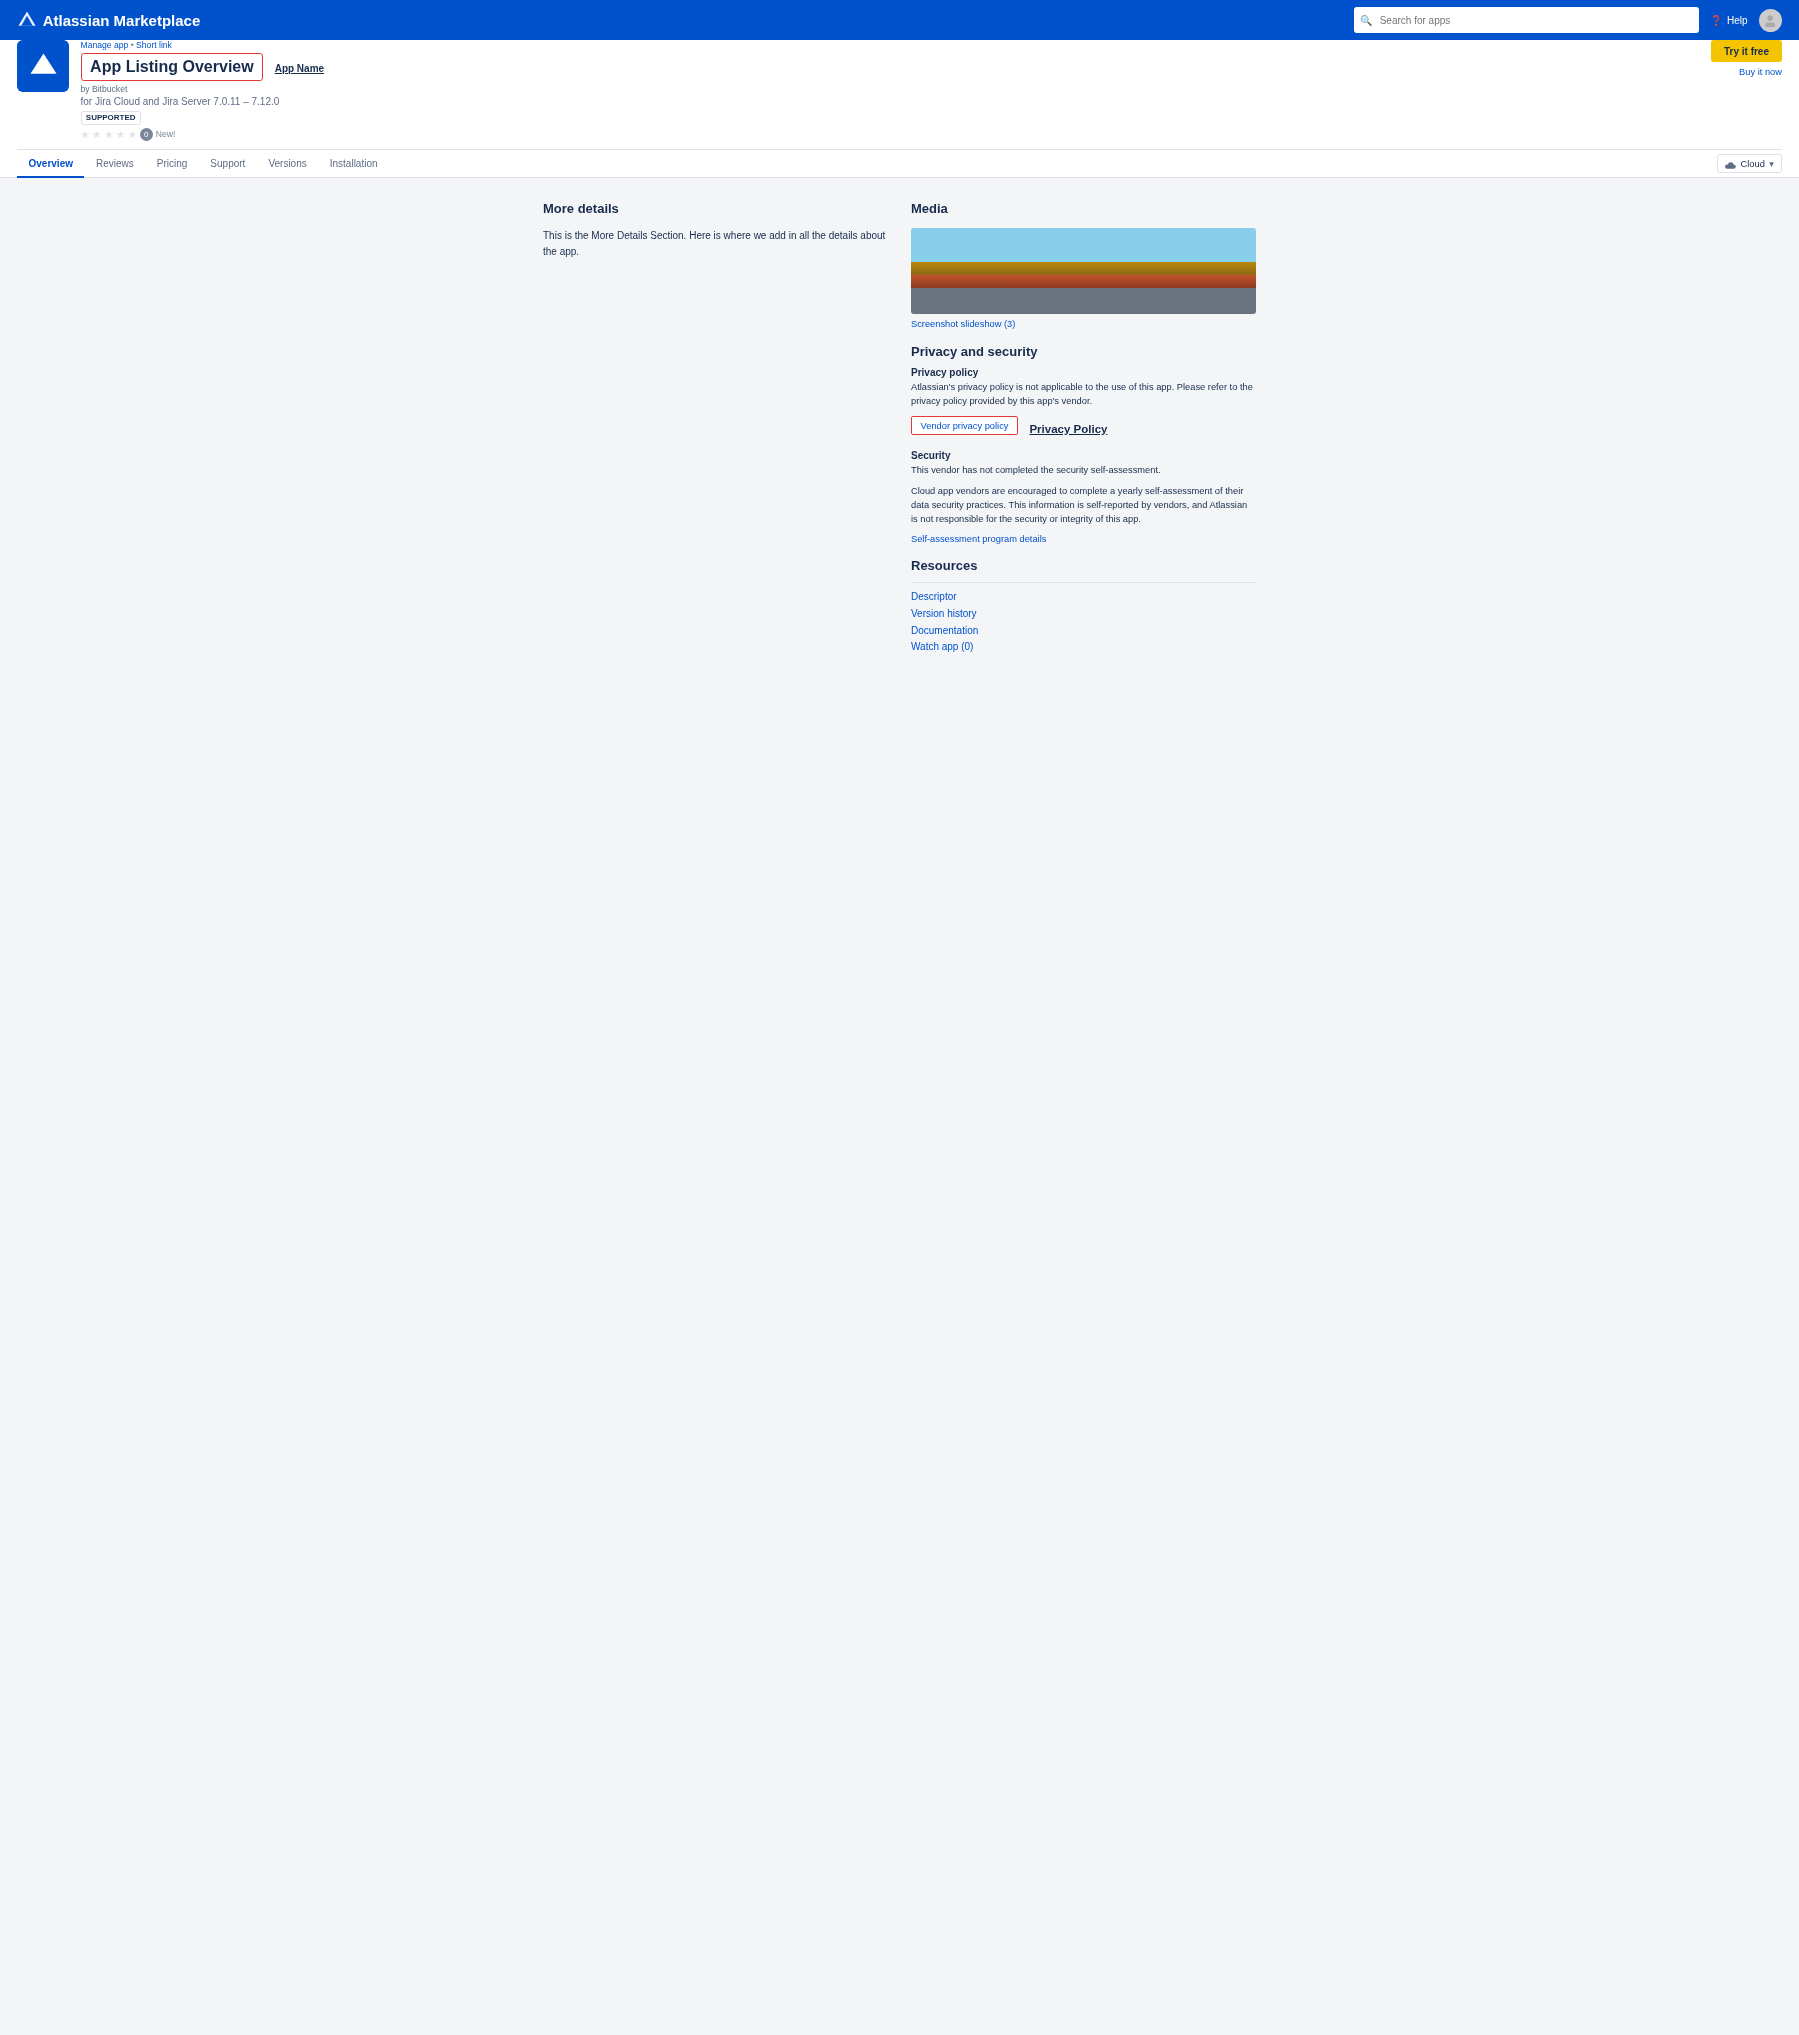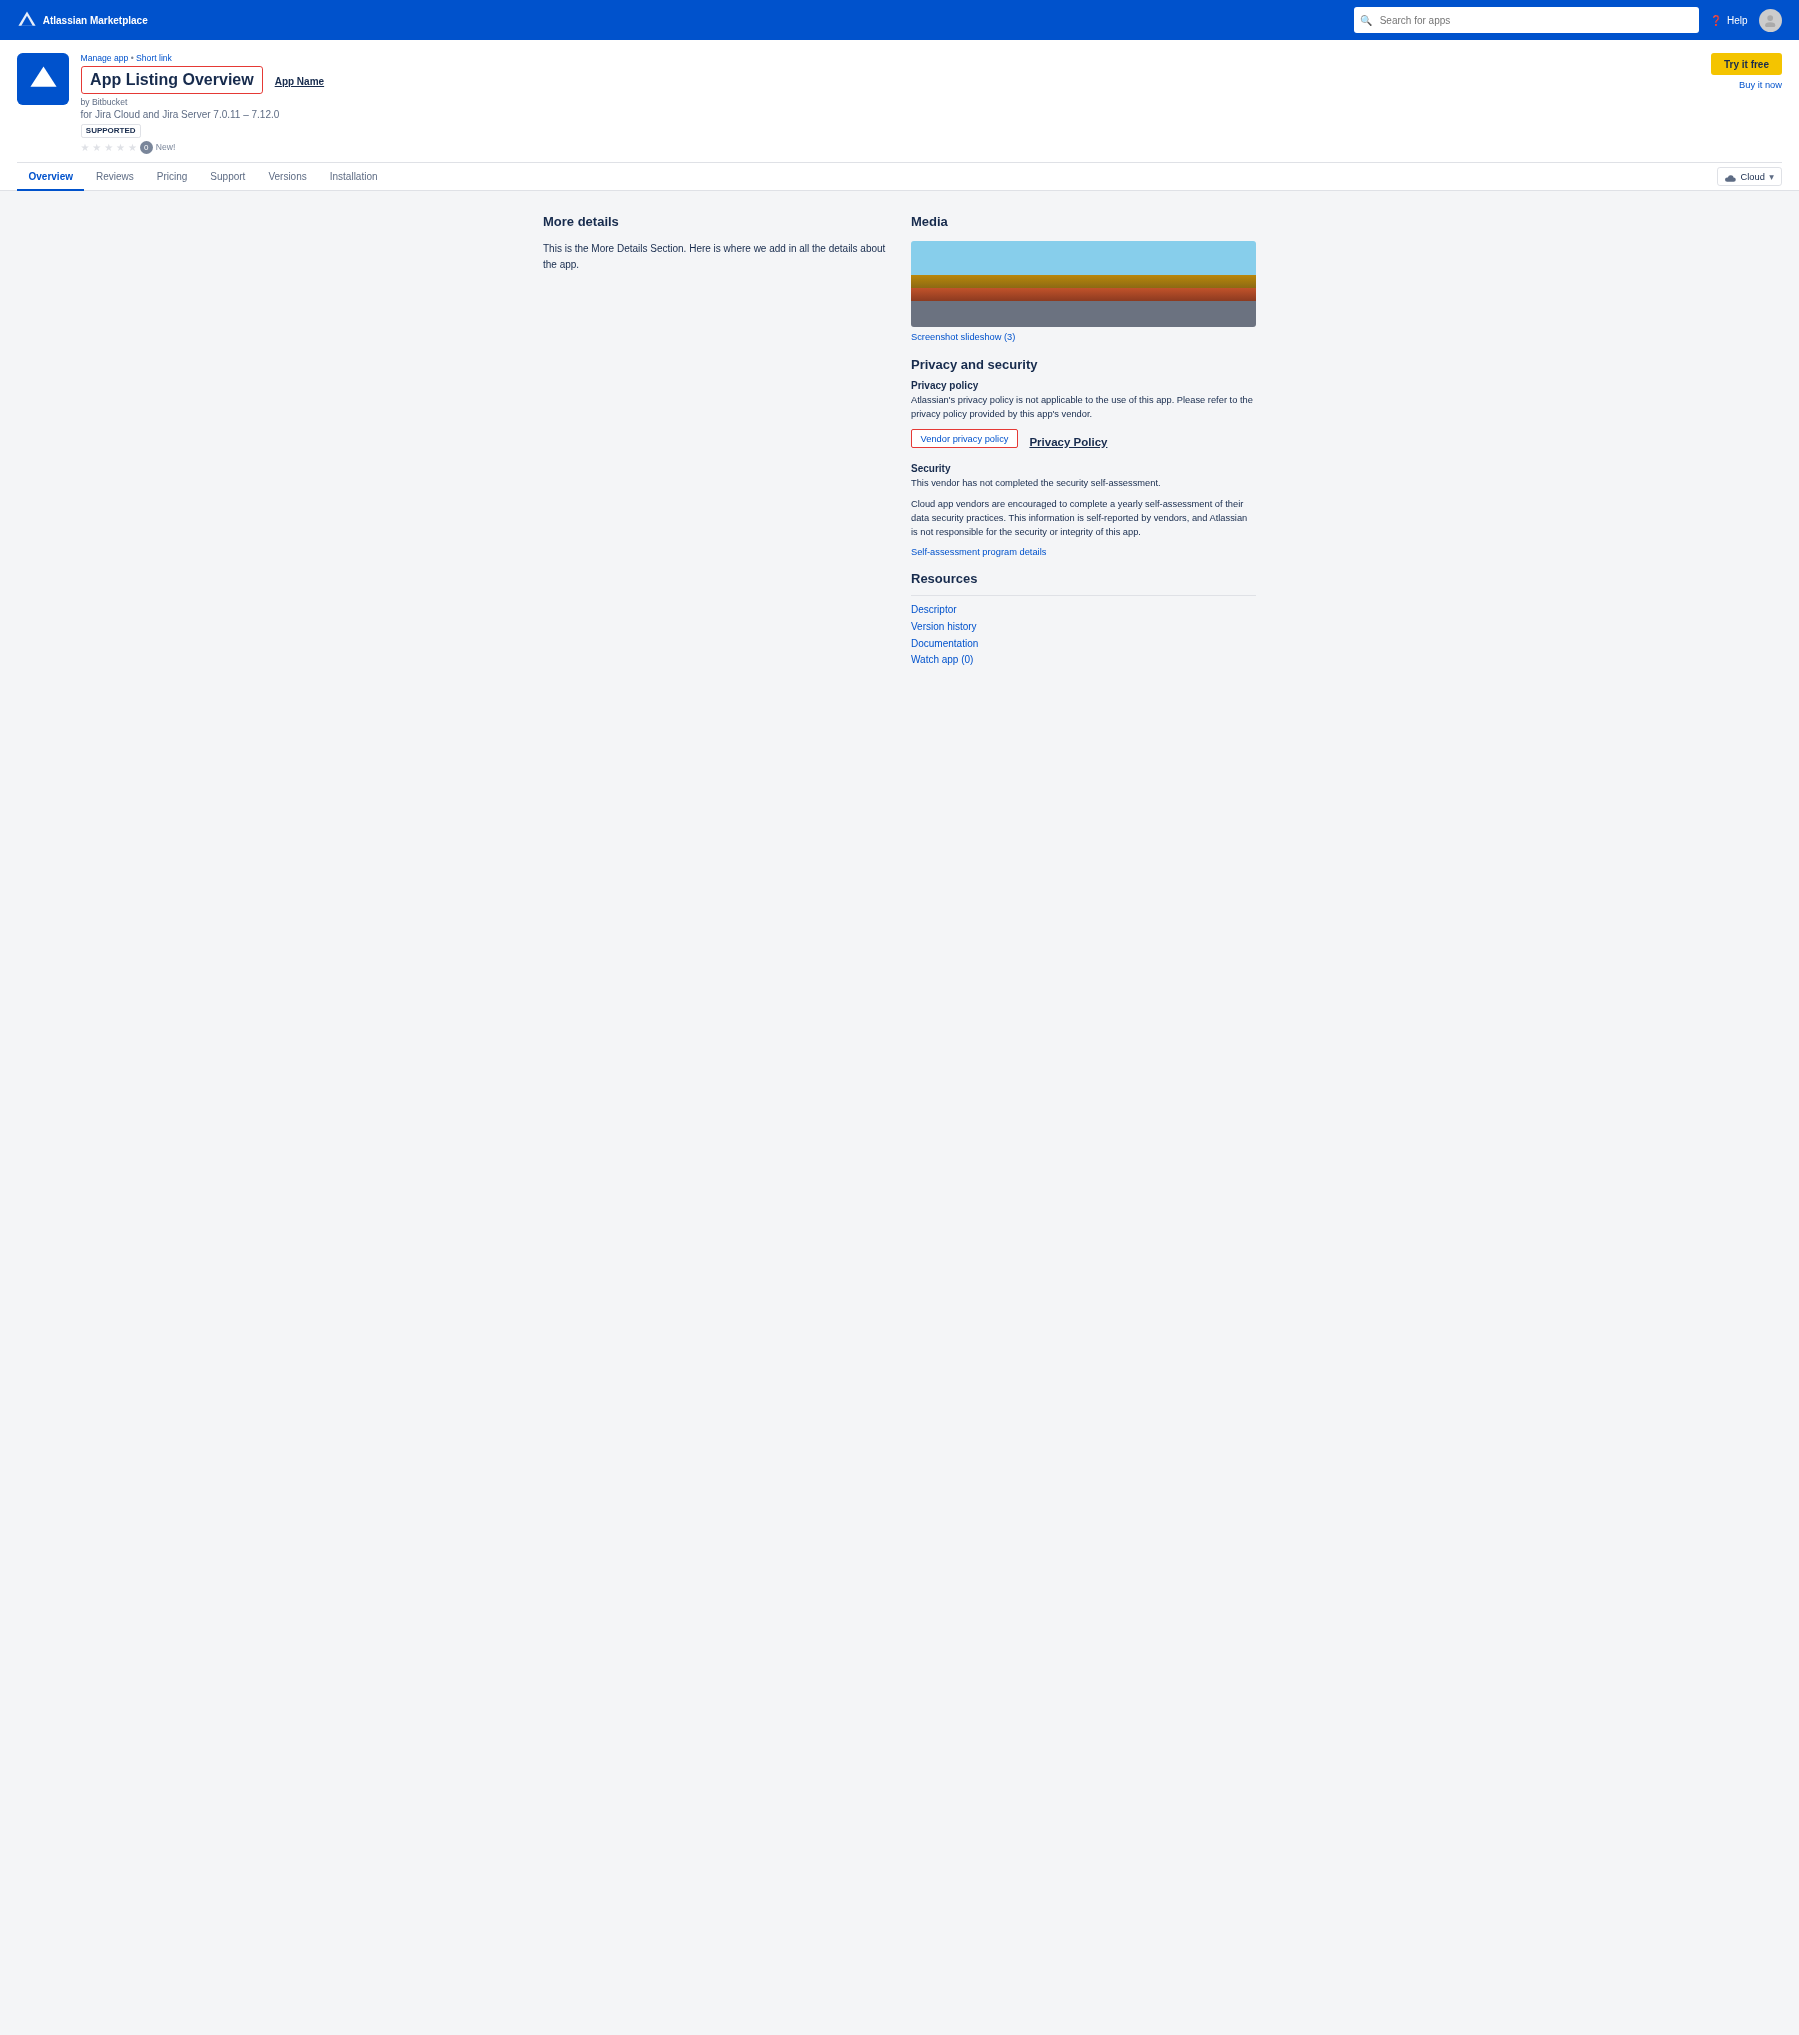--- a/index.html
+++ b/index.html
@@ -12,21 +12,21 @@
       display: flex;
       align-items: center;
       padding: 0 17px;
       gap: 11.5px;
     }
     .nav-logo {
       display: flex;
       align-items: center;
       gap: 5.7px;
       color: white;
-      font-size: 10px;
+      font-size: 15px;
       font-weight: 600;
       white-space: nowrap;
     }
     .nav-logo-icon {
       width: 20px;
       height: 20px;
     }
     .nav-search {
       flex: 1;
       max-width: 345px;
@@ -66,21 +66,21 @@
       display: flex;
       align-items: center;
       justify-content: center;
       cursor: pointer;
     }
 
     
     .app-header {
       background: white;
       border-bottom: 0.7px solid #dfe1e6;
-      padding: 13px 17px 0 17px;
+      padding: 0 17px 0 17px;
     }
     .app-header-top {
       display: flex;
       align-items: flex-start;
       gap: 11.5px;
       margin-bottom: 8.6px;
     }
     .app-icon-wrapper {
       width: 52px;
       height: 52px;

